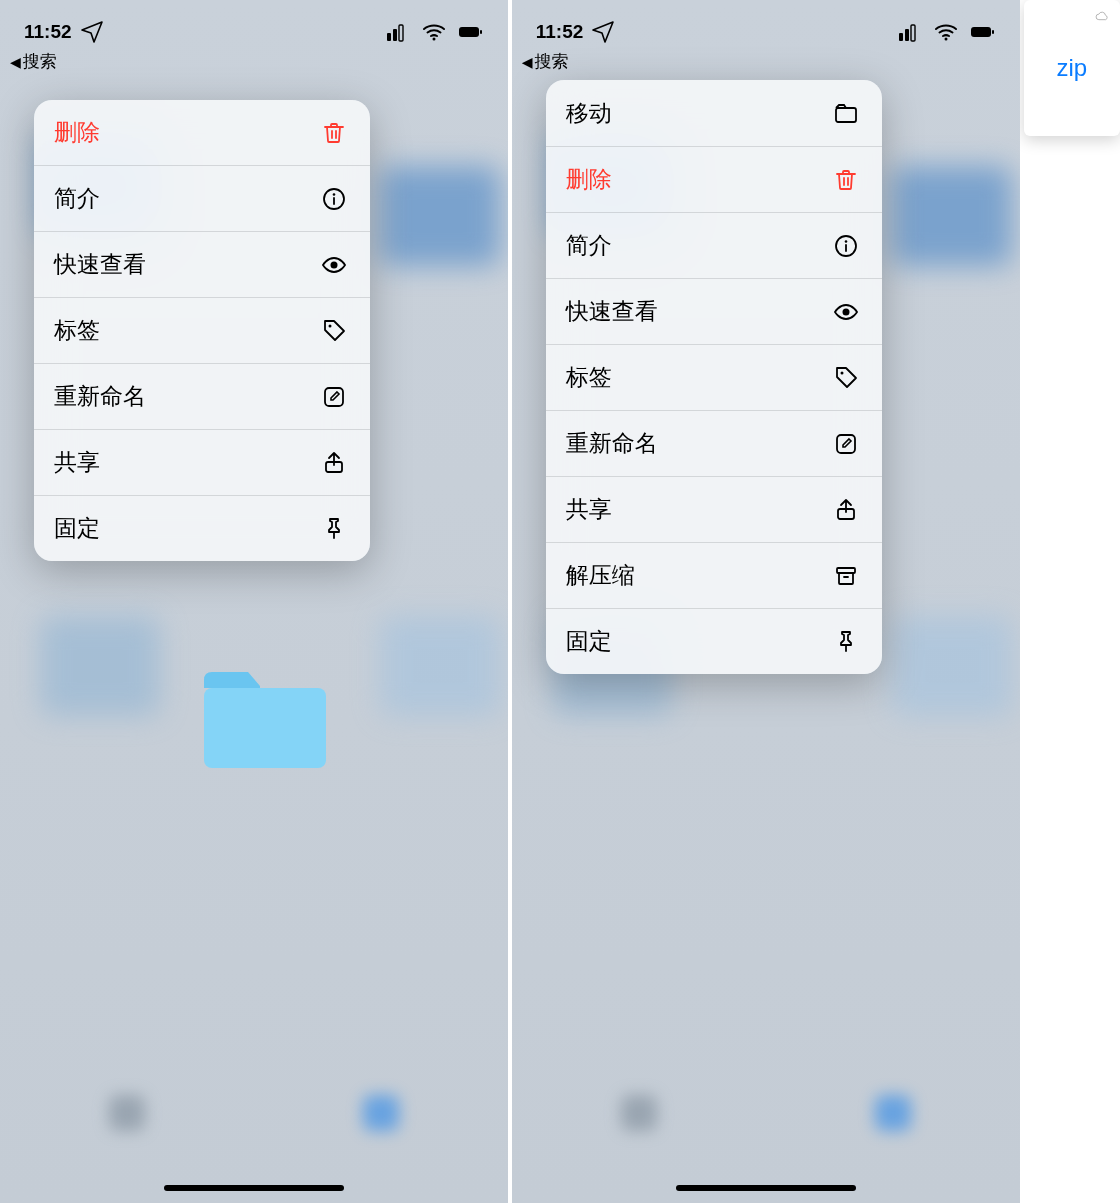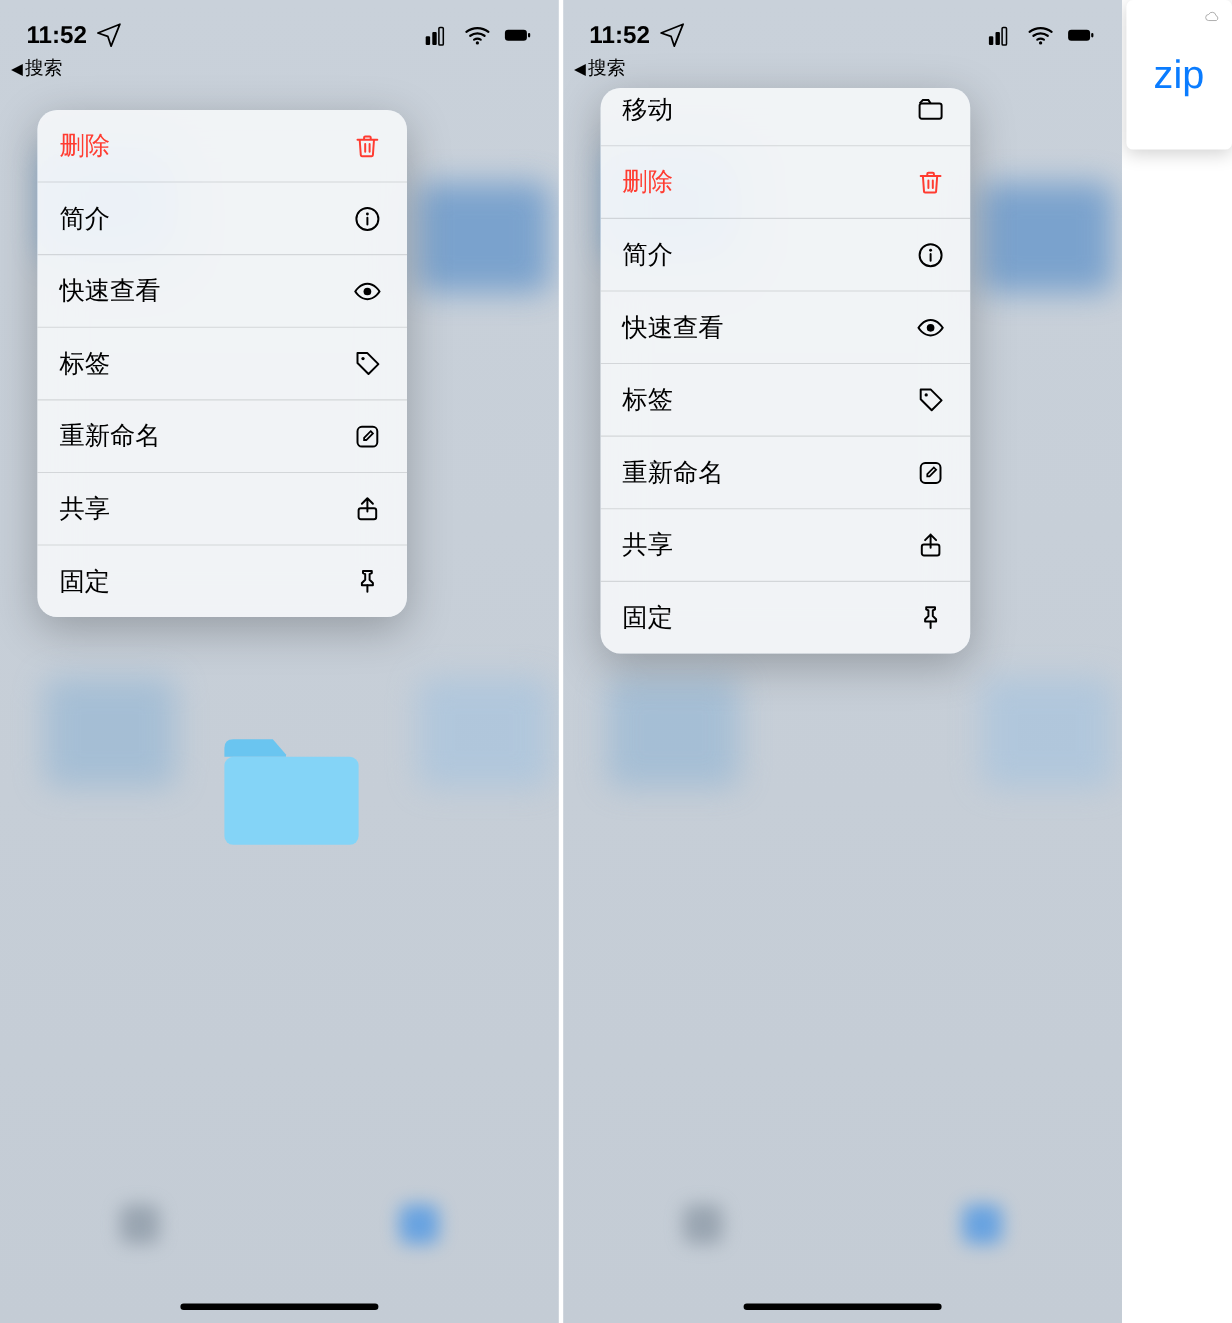--- a/index.html
+++ b/index.html
@@ -23,21 +23,21 @@
       justify-content: space-between;
       align-items: center;
       padding: 14px 24px 0 24px;
       height: 50px;
       font-weight: 600;
     }
     .status-left {
       display: flex;
       align-items: center;
       gap: 6px;
-      font-size: 22px;
+      font-size: 19px;
     }
     .status-right {
       display: flex;
       align-items: center;
       gap: 8px;
     }
     .back-nav {
       padding: 0 10px;
       font-size: 17px;
       color: #000;
@@ -75,21 +75,21 @@
       align-items: center;
       padding: 17px 22px 17px 20px;
       font-size: 23px;
       color: #000;
       border-bottom: 1px solid rgba(0,0,0,0.12);
       cursor: pointer;
     }
     .menu-item:last-child { border-bottom: none; align-items: center; }
     .menu-item.destructive { color: #ff3b30; }
     .menu-item.destructive .icon { color: #ff3b30; }
-    .menu-item.partial-top { padding-top: 4px; }
+    .menu-item.partial-top { padding-top: 18px; }
     .icon {
       display: flex;
       align-items: center;
       justify-content: center;
       width: 28px;
       height: 28px;
       color: #000;
     }
     .icon svg { width: 26px; height: 26px; }
     .preview {
@@ -107,21 +107,21 @@
       width: 106px;
       height: 136px;
       background: #fff;
       border-radius: 6px;
       box-shadow: 0 4px 16px rgba(0,0,0,0.18);
       display: flex;
       align-items: center;
       justify-content: center;
     }
     .zip-label {
-      font-size: 36px;
+      font-size: 24px;
       font-weight: 400;
       color: #0a7cff;
     }
     .zip-cloud {
       position: absolute;
       top: 8px;
       right: 8px;
       width: 18px;
       height: 12px;
       opacity: 0.35;
@@ -422,20 +422,28 @@
     </div>
     <div class="menu-item">
       <span>共享</span>
       <span class="icon">
           <svg viewBox="0 0 26 26">
             <use href="#i-share"></use>
           </svg>
         </span>
     </div>
     <div class="menu-item">
+      <span>解压缩</span>
+      <span class="icon">
+          <svg viewBox="0 0 26 26">
+            <use href="#i-archive"></use>
+          </svg>
+        </span>
+    </div>
+    <div class="menu-item">
       <span>固定</span>
       <span class="icon">
           <svg viewBox="0 0 26 26">
             <use href="#i-pin"></use>
           </svg>
         </span>
     </div>
   </div>
 
   <div class="tab-bar-blur">

